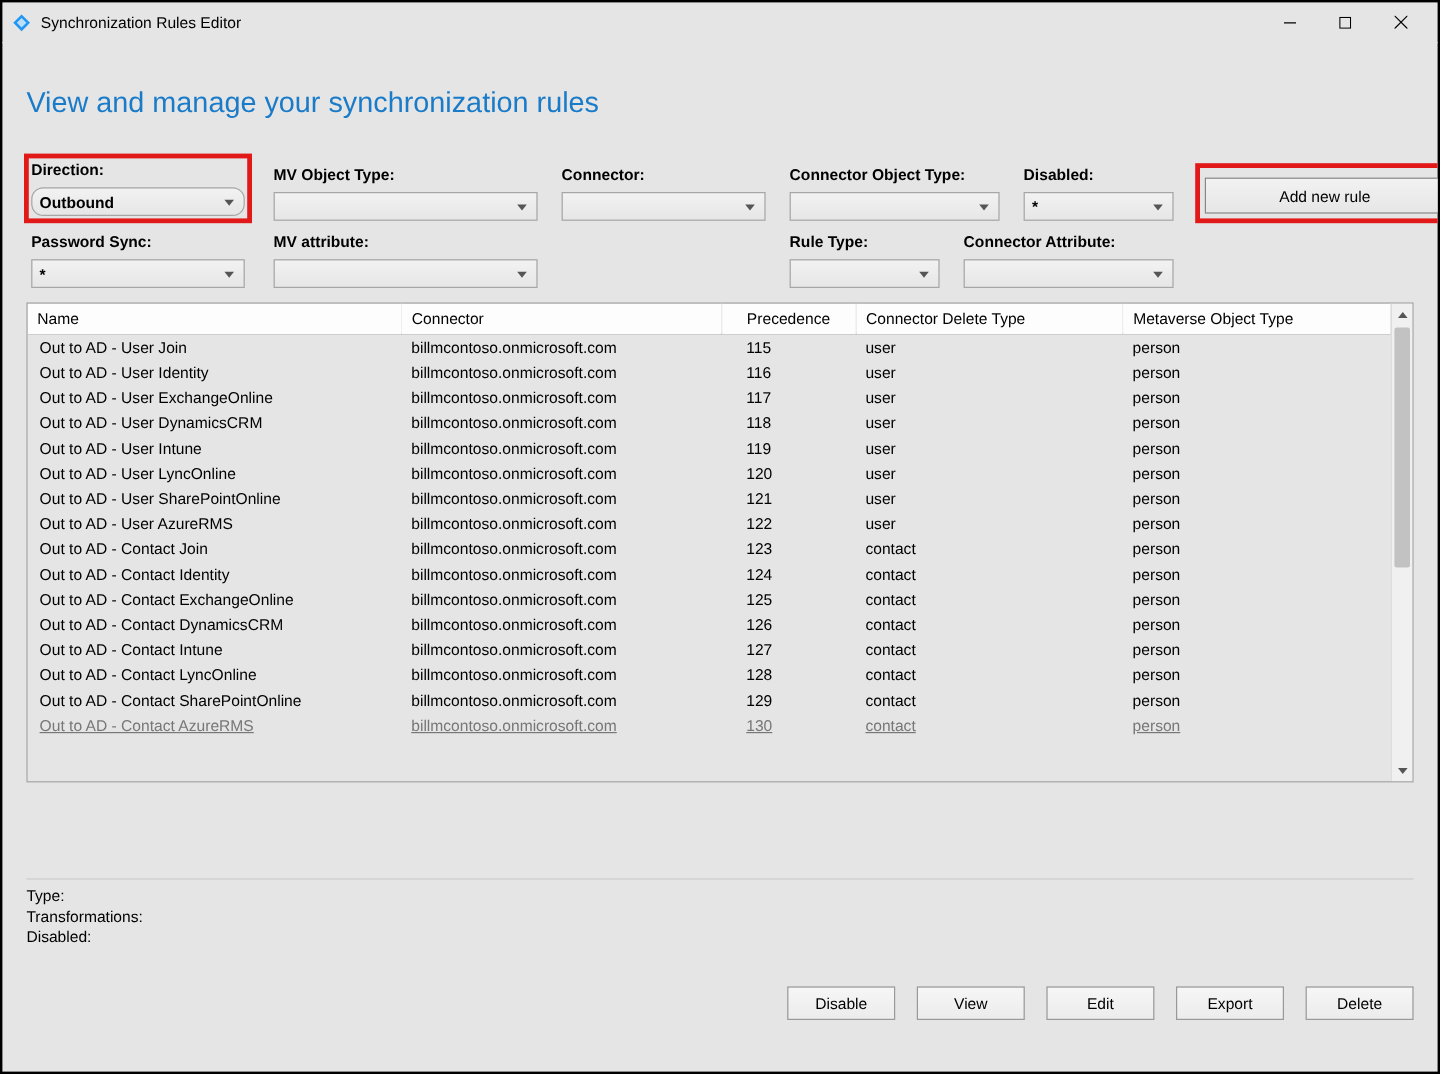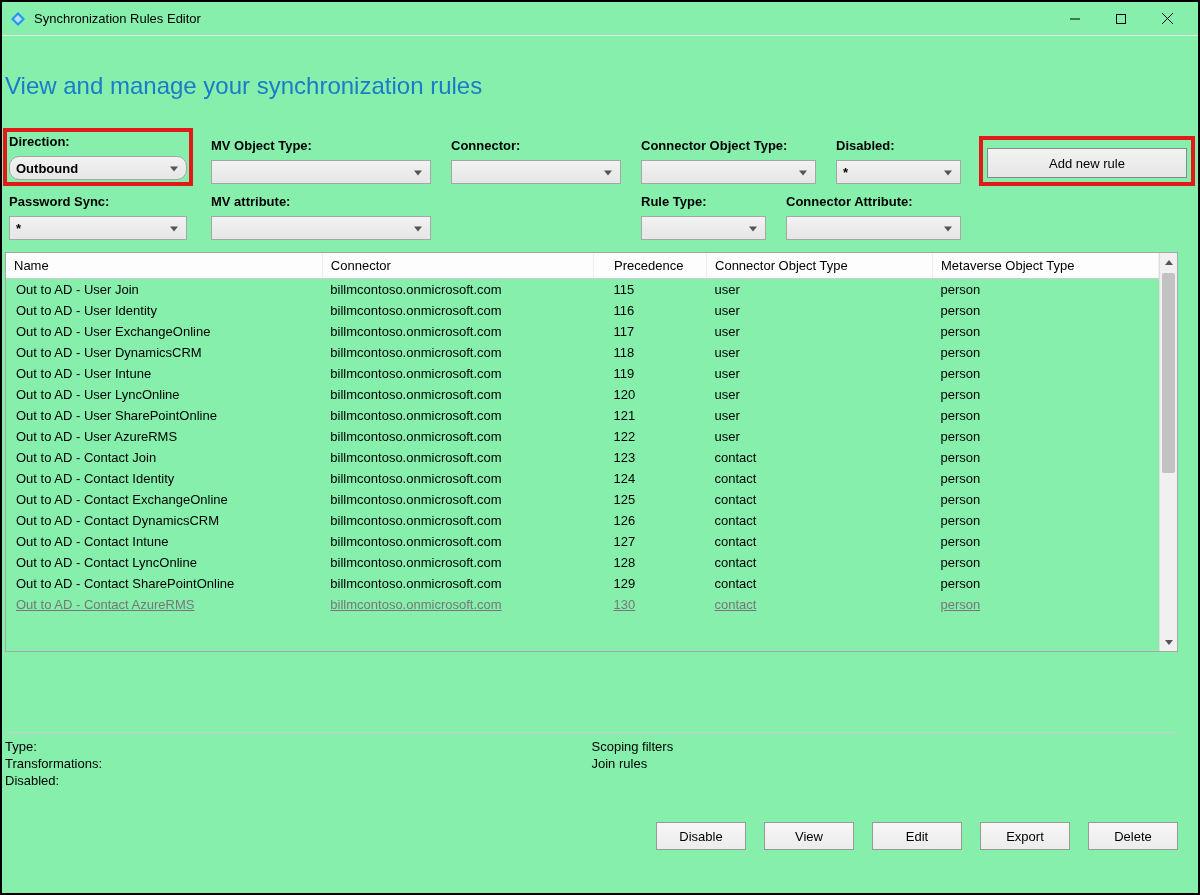--- a/index.html
+++ b/index.html
@@ -11,21 +11,21 @@
     background: #fff;
     color: #000;
   }
   .window {
     width: 1200px;
     height: 895px;
     border: 2px solid #000;
     display: flex;
     flex-direction: column;
     position: relative;
-    background: #86efac;
+    background: #e5e5e5;
   }
   .titlebar {
     height: 34px;
     display: flex;
     align-items: center;
     padding: 0 8px;
     border-bottom: 1px solid #e5e5e5;
   }
   .titlebar-icon {
     width: 16px;
@@ -47,21 +47,21 @@
     width: 46px;
     height: 30px;
     display: flex;
     align-items: center;
     justify-content: center;
     cursor: pointer;
     font-family: "Segoe MDL2 Assets", sans-serif;
     font-size: 12px;
   }
   .content {
-    padding: 20px 20px 10px 3px;
+    padding: 20px 20px 10px 20px;
     flex: 1;
     display: flex;
     flex-direction: column;
     overflow: hidden;
   }
   .page-title {
     color: #1a7bc9;
     font-size: 24px;
     font-weight: 400;
     margin: 16px 0 30px 0;
@@ -335,21 +335,21 @@
     </div>
 
     <div class="table-wrap">
       <div class="table-scroll">
         <table>
           <thead>
             <tr>
               <th class="col-name">Name</th>
               <th class="col-conn">Connector</th>
               <th class="col-prec">Precedence</th>
-              <th class="col-cot">Connector Object Type</th>
+              <th class="col-cot">Connector Delete Type</th>
               <th class="col-mvot">Metaverse Object Type</th>
             </tr>
           </thead>
           <tbody id="rules-tbody">
               <tr>
                 <td class="col-name">Out to   AD - User Join</td>
                 <td class="col-conn">billmcontoso.onmicrosoft.com</td>
                 <td class="col-prec">115</td>
                 <td class="col-cot">user</td>
                 <td class="col-mvot">person</td>
@@ -467,24 +467,20 @@
         <div class="scroll-thumb"></div>
         <div class="scroll-arrow down"></div>
       </div>
     </div>
 
     <div class="details">
       <div class="details-col">
         <span>Type:</span>
         <span>Transformations:</span>
         <span>Disabled:</span>
-      </div>
-      <div class="details-col">
-        <span>Scoping filters</span>
-        <span>Join rules</span>
       </div>
     </div>
 
     <div class="footer-buttons">
       <button class="footer-btn">Disable</button>
       <button class="footer-btn">View</button>
       <button class="footer-btn">Edit</button>
       <button class="footer-btn">Export</button>
       <button class="footer-btn">Delete</button>
     </div>

